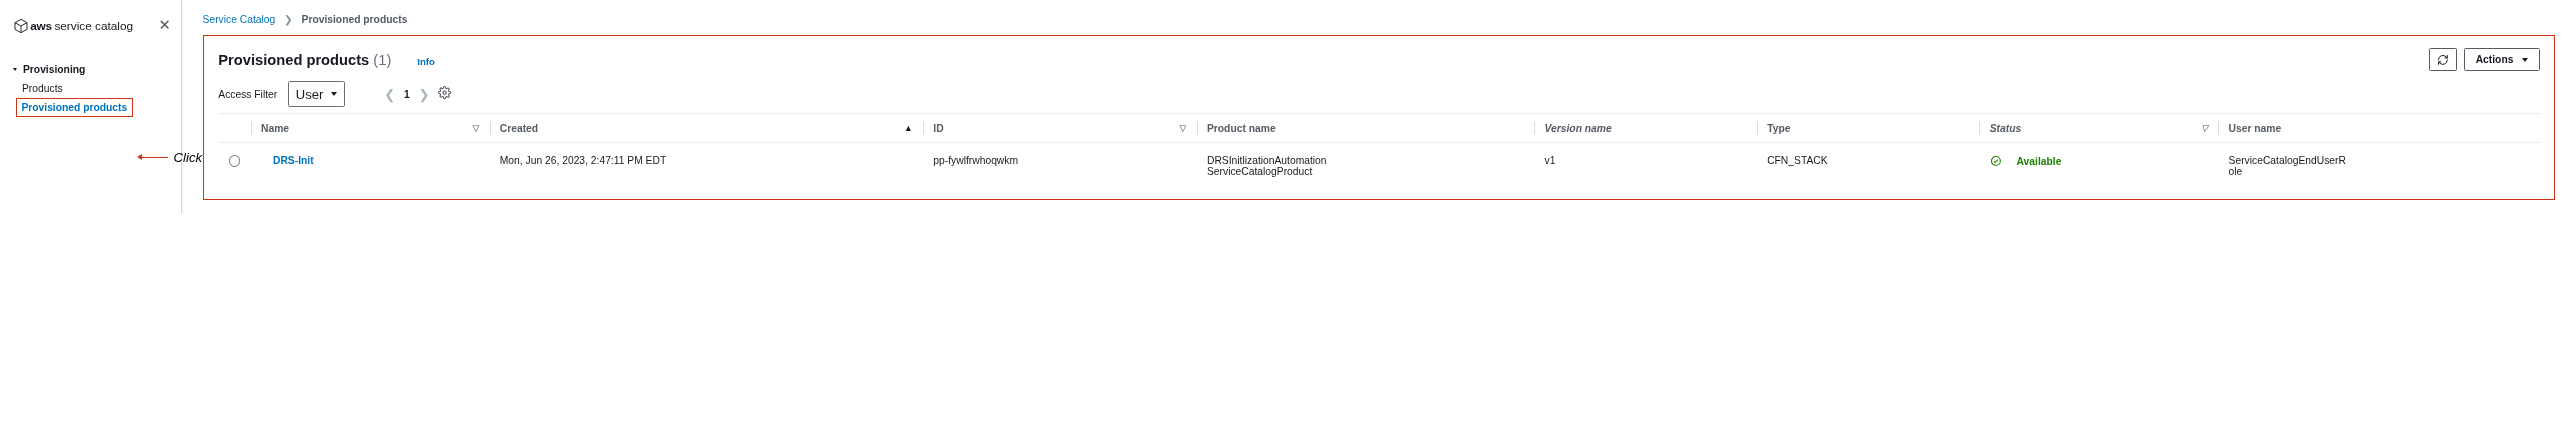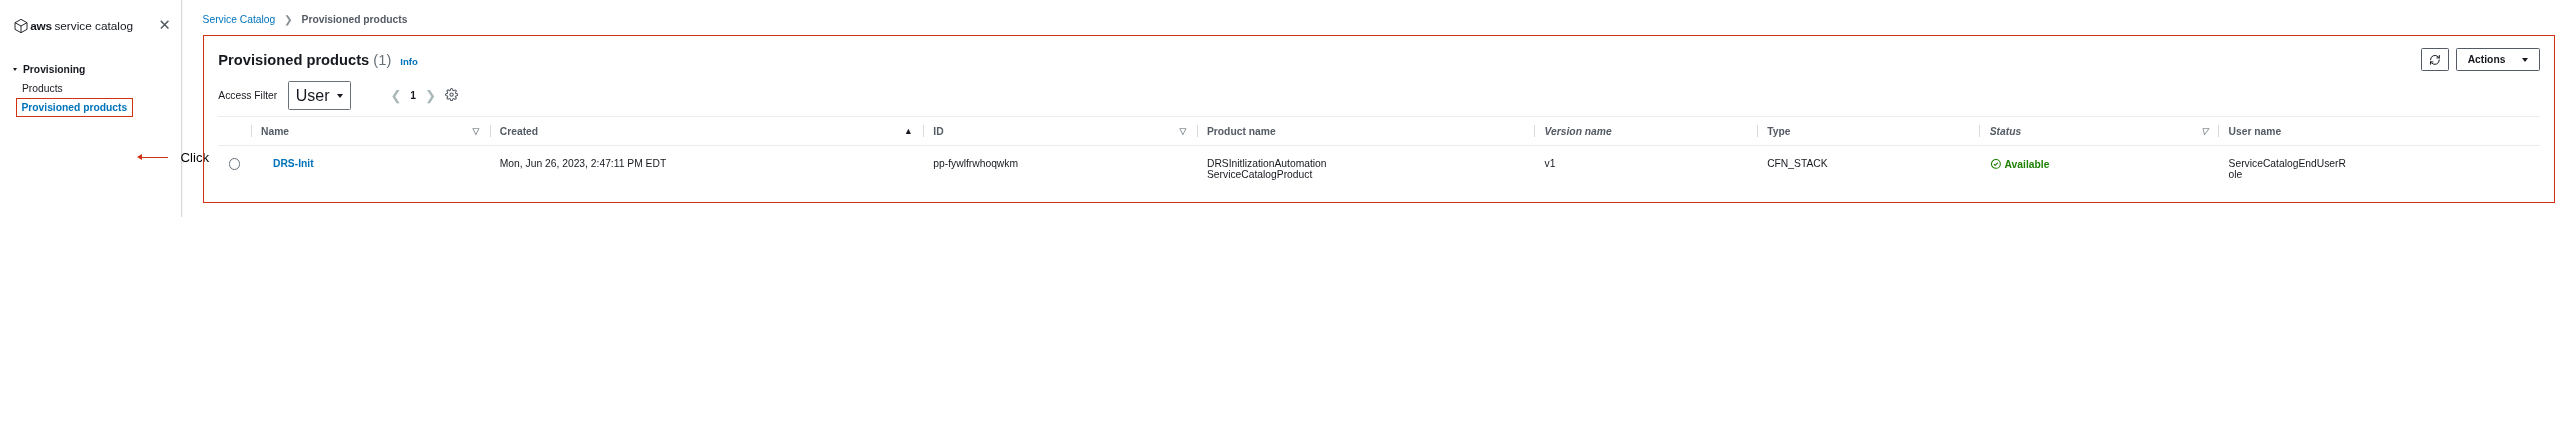--- a/index.html
+++ b/index.html
@@ -124,35 +124,35 @@
   .panel {
     border: 1.5px solid #d13212;
     padding: 11.8px 14.7px 10.3px 14.7px;
   }
   .panel-header {
     display: flex;
     align-items: center;
     justify-content: space-between;
     margin-bottom: 10.3px;
   }
-  .panel-title-wrap { display:flex; align-items: baseline; gap: 9px;}
+  .panel-title-wrap { display:flex; align-items: baseline; gap: 26px;}
   .panel-title { font-size: 14.7px; font-weight: 700; }
   .panel-count { color: #687078; font-weight: 400; }
   .info-link { color: #0073bb; font-size: 9.6px; font-weight: 700; cursor:pointer; }
   .header-actions { display: flex; gap: 7.3px; }
   .btn {
     border: 0.7px solid #545b64;
     background: #fff;
     border-radius: 1.5px;
     padding: 4.4px 10.3px;
     font-size: 10.3px;
     cursor: pointer;
     display: inline-flex;
     align-items: center;
-    gap: 17px;
+    gap: 9px;
     font-weight: 700;
     color: #16191f;
   }
   .btn.icon-only { padding: 4.4px 7.3px; }
   .refresh-svg { width:11.8px; height:11.8px; }
   .dd-caret {
     width:0;height:0;
     border-left:3.7px solid transparent;
     border-right:3.7px solid transparent;
     border-top:4.4px solid #16191f;
@@ -184,21 +184,21 @@
   .search-icon { width:11.8px; height:11.8px; color:#545b64; flex-shrink:0; }
   .filter-label { font-size: 10.3px; white-space: nowrap; }
   .select-box {
     border: 0.7px solid #687078;
     border-radius: 1.5px;
     padding: 4.4px 7.3px;
     display: inline-flex;
     align-items: center;
     gap: 7.3px;
     cursor: pointer;
-    font-size: 16px;
+    font-size: 13px;
     text-align: center;
   }
   .pager { display:flex; align-items:center; gap: 8.8px; margin-left: 29px;}
   .pager-arrow { color:#aab7b8; font-size: 13.2px; cursor: default; }
   .pager-num { font-weight: 700; }
   .gear { cursor:pointer; color:#545b64; }
   .table { width:100%; border-collapse: collapse; }
   .table th {
     text-align: right;
     font-weight: 700;
@@ -222,21 +222,21 @@
     color: #16191f;
   }
   .th-inner { display:flex; align-items:center; justify-content: space-between; gap:4.4px;}
   .sort-icon { color:#879196; font-size:8.8px; }
   .sort-icon.active { color:#16191f; }
   .radio {
     width:11.8px;height:11.8px;border:0.7px solid #687078;border-radius:50%;
     display:inline-block; cursor:pointer; background:#fff;
   }
   .link { color:#0073bb; font-weight: 700; cursor:pointer;padding-left:12px; }
-  .status-ok { color:#1d8102; font-weight: 700; display:inline-flex; align-items:center; gap:3px;}
+  .status-ok { color:#1d8102; font-weight: 700; display:inline-flex; align-items:center; gap:15px;}
   .status-ok svg { width:11.8px;height:11.8px; }
   .col-sel{width:32px;}
   .col-name{min-width:103px;}
   .col-created{min-width:118px;}
   .col-id{min-width:118px;}
   .col-prod{min-width:125px;}
   .col-ver{min-width:96px;font-style:italic;}
   .col-type{min-width:96px;}
   .col-status{min-width:103px;font-style:italic;}
   .col-user{min-width:118px;}
@@ -269,21 +269,21 @@
       <div class="nav-sub">Products</div>
       <div>
         <span class="active-box">
           <span class="nav-sub active" style="padding:0;margin:0;">Provisioned products</span>
         </span>
       </div>
     </div>
 
     <div class="click-annotation">
       <span class="click-arrow-line"></span>
-      <span style="margin-left:13px;">Click</span>
+      <span style="margin-left:6px;font-style:italic;">Click</span>
     </div>
   </aside>
 
   <main class="main">
     <nav class="breadcrumb">
       <a>Service Catalog</a>
       <span class="breadcrumb-sep">❯</span>
       <span class="breadcrumb-current">Provisioned products</span>
     </nav>
 

